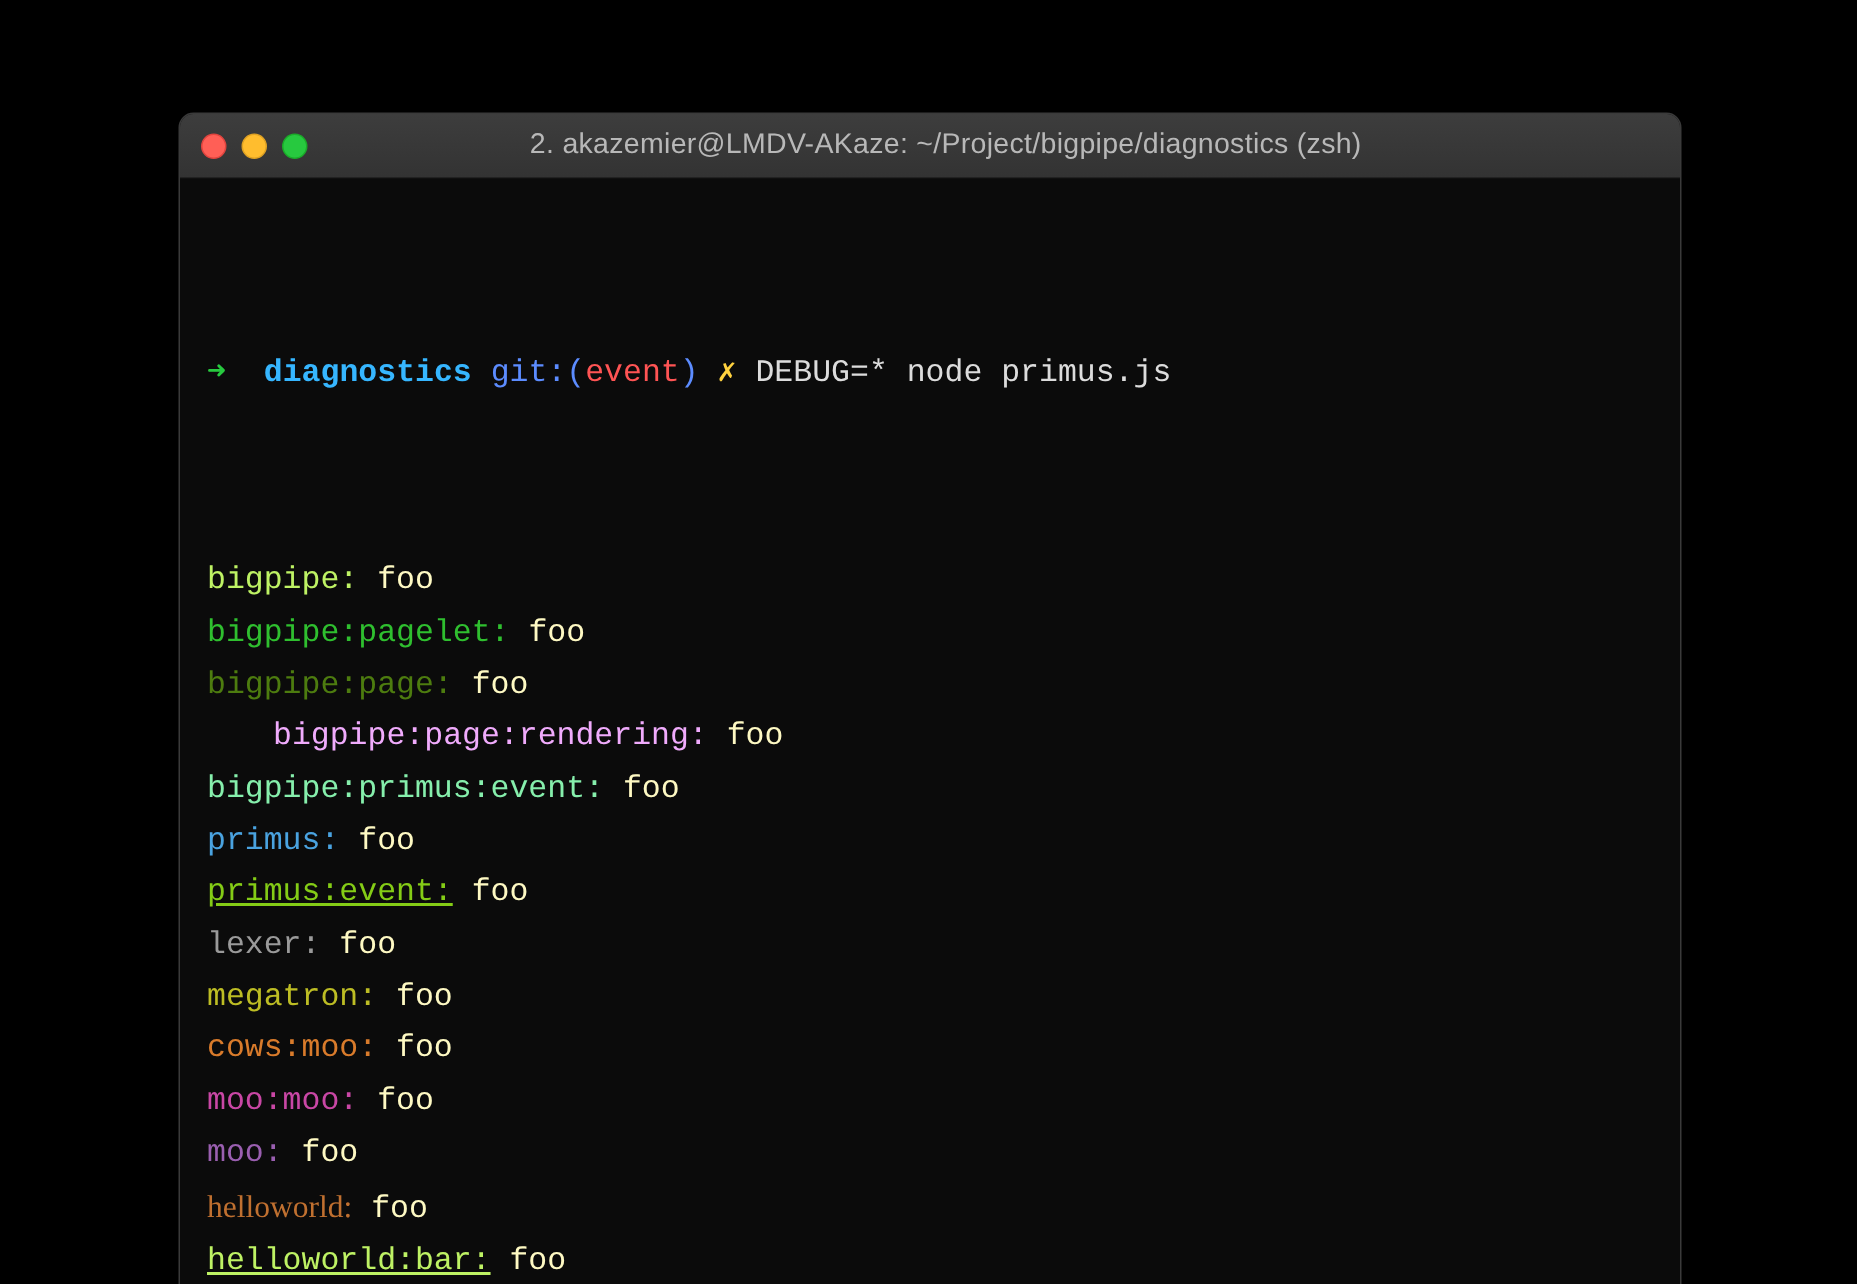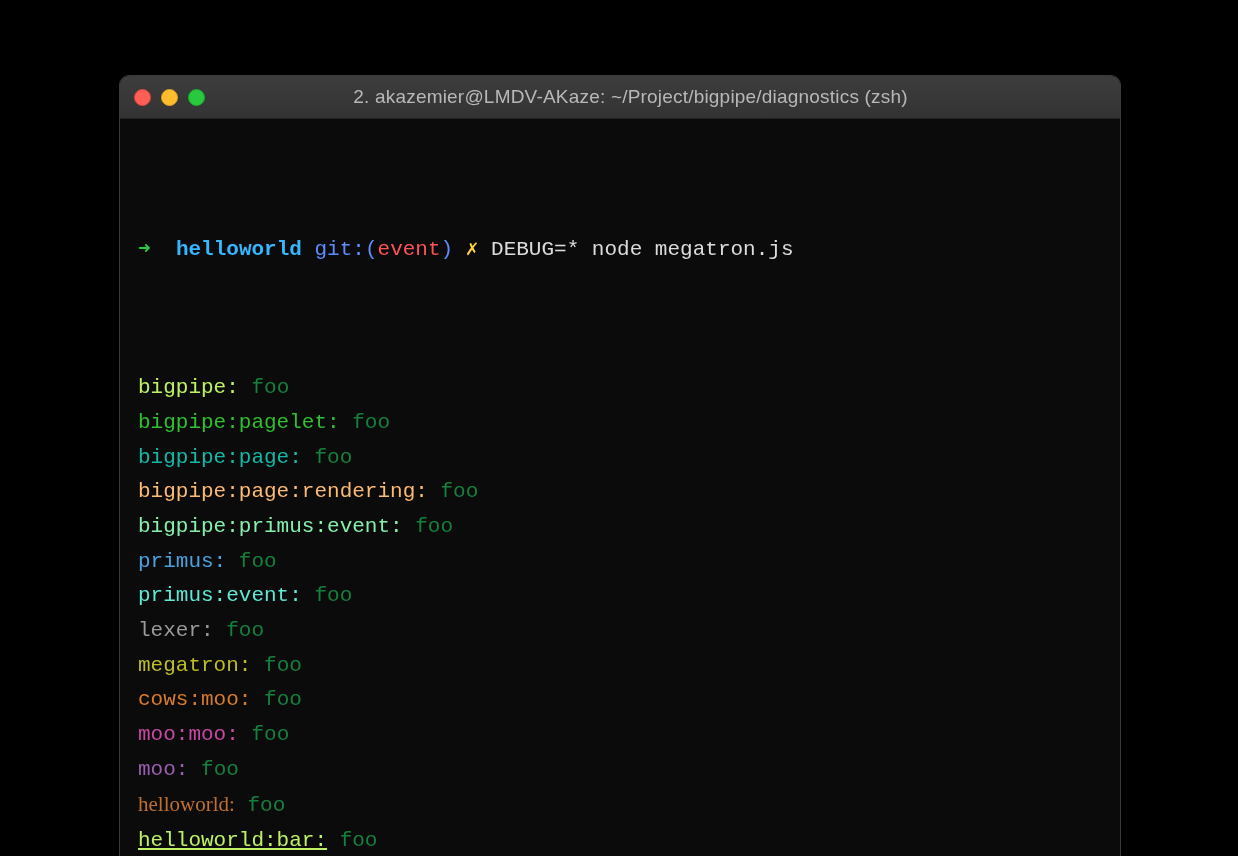--- a/index.html
+++ b/index.html
@@ -67,30 +67,30 @@
     white-space: pre;
   }
   .line { display: block; }
   .arrow { color: #27c93f; font-weight: bold; }
   .cwd { color: #36b6ff; font-weight: bold; }
   .git-lbl { color: #5c8cff; text-align: center; }
   .paren { color: #5c8cff; }
   .branch { color: #ff5454; }
   .dirty { color: #ffd23f; font-weight: bold; }
   .cmd { color: #dcdcdc; }
-  .out { color: #15803d; }
+  .out { color: #fef9c3; }
 
   
   .c-cyan   { color: #bef264; }
   .c-green  { color: #2fbf2f; }
-  .c-green2 { color: #14b8a6; font-family: Liberation Mono, monospace; }
-  .c-olive  { color: #fdba74; }
+  .c-green2 { color: #4d7c0f; font-family: Liberation Mono, monospace; }
+  .c-olive  { color: #f0abfc; margin-left: 44px; }
   .c-gold   { color: #86efac; }
   .c-blue   { color: #4aa3e0; }
-  .c-slate  { color: #5eead4; }
+  .c-slate  { color: #84cc16; text-decoration: underline; }
   .c-gray   { color: #9a9a9a; }
   .c-yolive { color: #bdbd24; margin-top: 48px; }
   .c-orange { color: #d97b2b; }
   .c-mag    { color: #c947a5; }
   .c-purp   { color: #9a5fb0; margin-top: 40px; }
   .c-brown  { color: #c07030; font-family: Liberation Serif, serif; }
   .c-yell   { color: #bef264; text-decoration: underline; }
 </style>
 </head>
 <body>
@@ -100,19 +100,19 @@
     <div class="tl-buttons">
       <span class="tl-btn tl-close"></span>
       <span class="tl-btn tl-min"></span>
       <span class="tl-btn tl-max"></span>
     </div>
     <div class="title-text">2. akazemier@LMDV-AKaze: ~/Project/bigpipe/diagnostics (zsh)</div>
   </div>
 
   <div class="term-body">
     
-    <span class="line"><span class="arrow">➜</span>  <span class="cwd">helloworld</span> <span class="git-lbl">git:</span><span class="paren">(</span><span class="branch">event</span><span class="paren">)</span> <span class="dirty">✗</span> <span class="cmd">DEBUG=* node megatron.js</span></span>
+    <span class="line"><span class="arrow">➜</span>  <span class="cwd">diagnostics</span> <span class="git-lbl">git:</span><span class="paren">(</span><span class="branch">event</span><span class="paren">)</span> <span class="dirty">✗</span> <span class="cmd">DEBUG=* node primus.js</span></span>
     
     <span class="line"><span class="c-cyan">bigpipe:</span> <span class="out">foo</span></span><span class="line"><span class="c-green">bigpipe:pagelet:</span> <span class="out">foo</span></span><span class="line"><span class="c-green2">bigpipe:page:</span> <span class="out">foo</span></span><span class="line"><span class="c-olive">bigpipe:page:rendering:</span> <span class="out">foo</span></span><span class="line"><span class="c-gold">bigpipe:primus:event:</span> <span class="out">foo</span></span><span class="line"><span class="c-blue">primus:</span> <span class="out">foo</span></span><span class="line"><span class="c-slate">primus:event:</span> <span class="out">foo</span></span><span class="line"><span class="c-gray">lexer:</span> <span class="out">foo</span></span><span class="line"><span class="c-yolive">megatron:</span> <span class="out">foo</span></span><span class="line"><span class="c-orange">cows:moo:</span> <span class="out">foo</span></span><span class="line"><span class="c-mag">moo:moo:</span> <span class="out">foo</span></span><span class="line"><span class="c-purp">moo:</span> <span class="out">foo</span></span><span class="line"><span class="c-brown">helloworld:</span> <span class="out">foo</span></span><span class="line"><span class="c-yell">helloworld:bar:</span> <span class="out">foo</span></span>
     
     
   </div>
 </div>
 
 </body></html>

